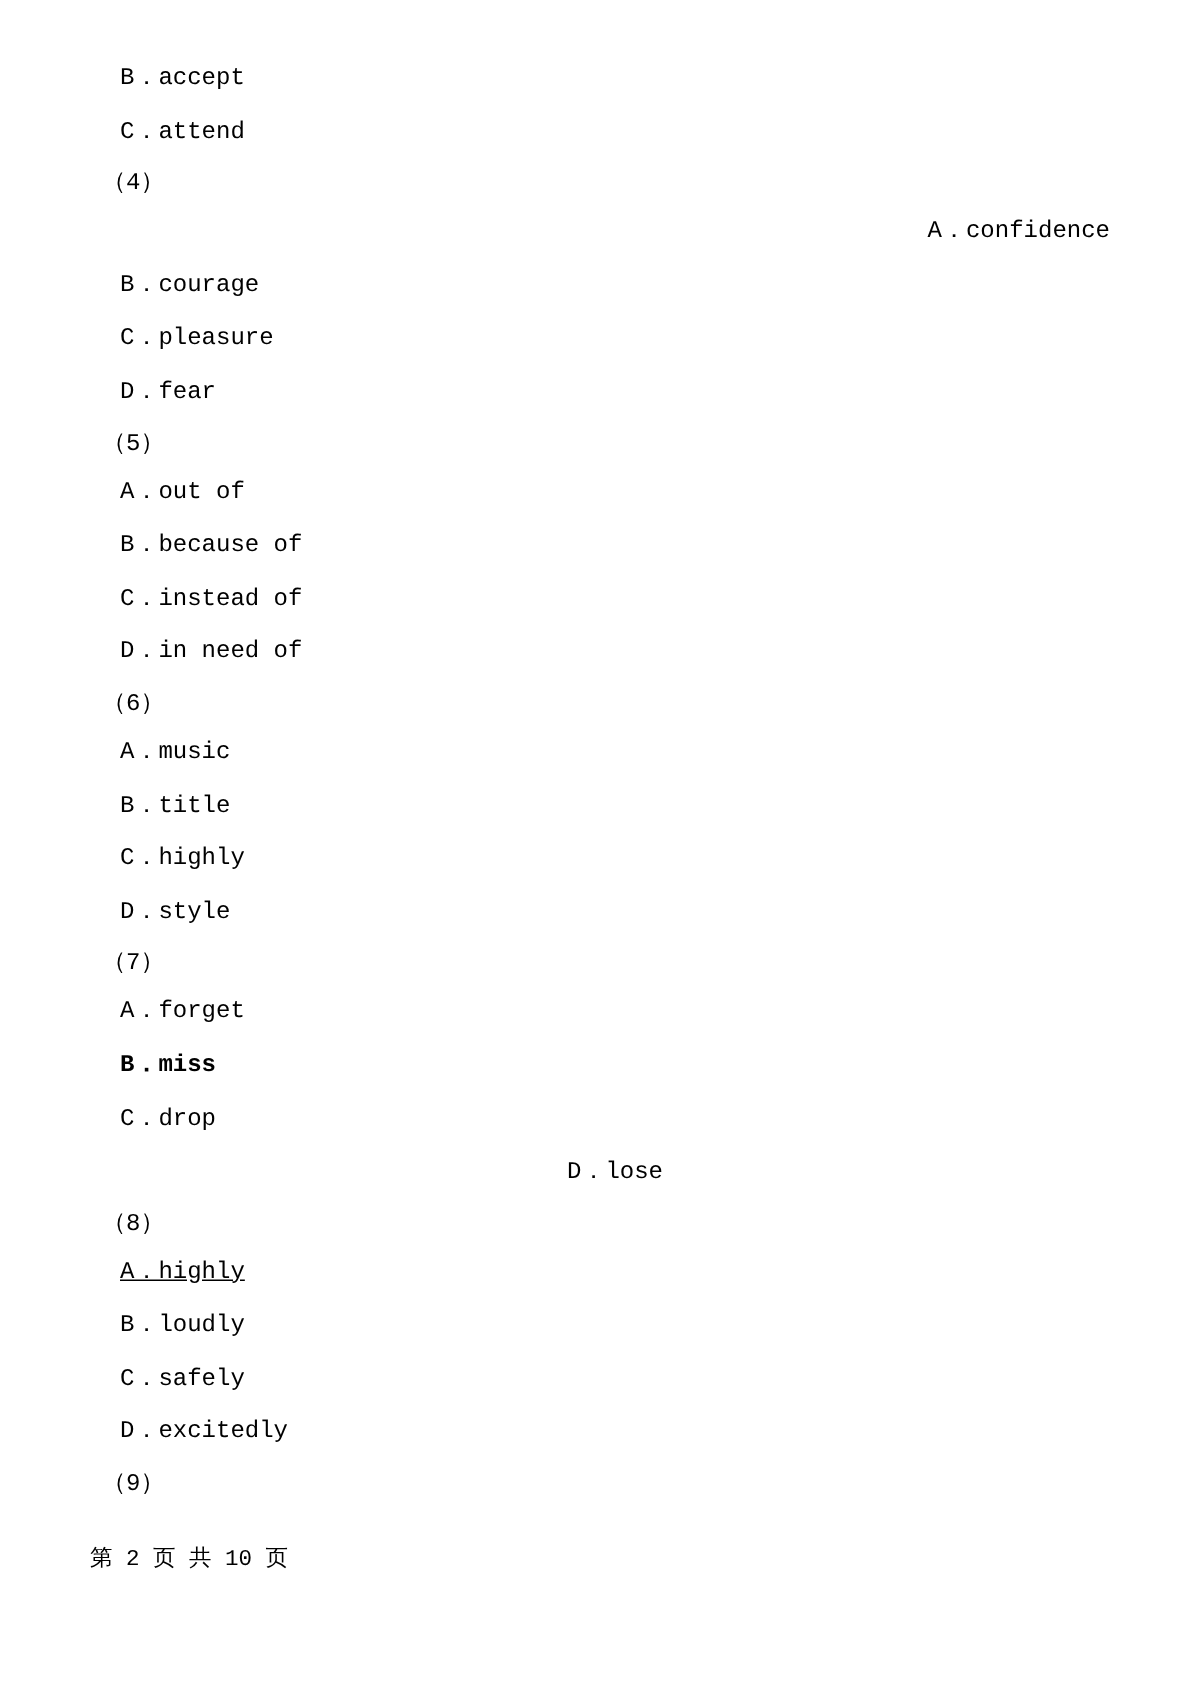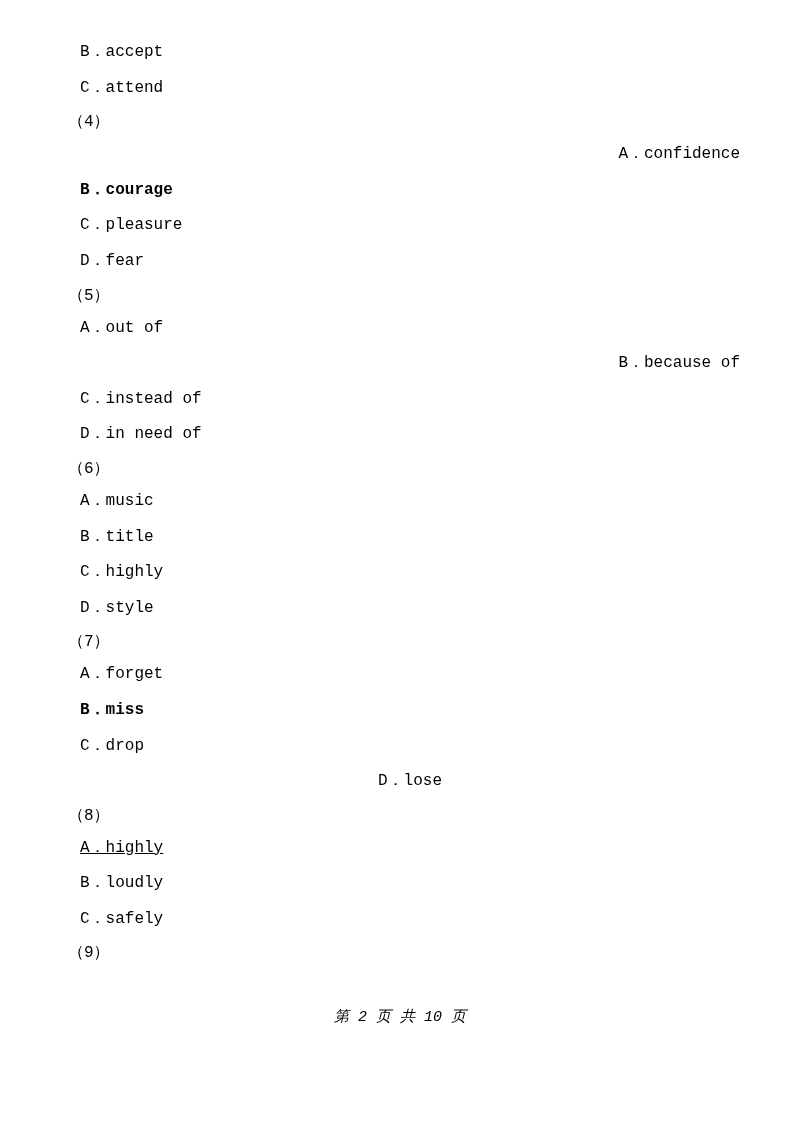--- a/index.html
+++ b/index.html
@@ -20,51 +20,51 @@
       margin-bottom: 10px;
       line-height: 1.6;
       white-space: nowrap;
     }
     .section-num {
       margin-left: 8px;
       margin-bottom: 10px;
       margin-top: 6px;
     }
     .footer {
-      text-align: center;
-      margin-top: 44px;
+      text-align: left;
+      margin-top: 30px;
       font-size: 15px;
-      font-style: italic;
     }
   </style>
 </head>
 <body>
 
 <div id="content-area">
     <div class="line" style="padding-left: 20px;">B．accept</div>
     <div class="line" style="padding-left: 20px;">C．attend</div>
     <div class="section-num">（4）</div>
     <div class="line" style="padding-left: 20px; text-align: right;">A．confidence</div>
-    <div class="line" style="padding-left: 20px; font-weight: bold;">B．courage</div>
+    <div class="line" style="padding-left: 20px;">B．courage</div>
     <div class="line" style="padding-left: 20px;">C．pleasure</div>
     <div class="line" style="padding-left: 20px;">D．fear</div>
     <div class="section-num">（5）</div>
     <div class="line" style="padding-left: 20px;">A．out of</div>
-    <div class="line" style="padding-left: 20px; text-align: right;">B．because of</div>
+    <div class="line" style="padding-left: 20px;">B．because of</div>
     <div class="line" style="padding-left: 20px;">C．instead of</div>
     <div class="line" style="padding-left: 20px;">D．in need of</div>
     <div class="section-num">（6）</div>
     <div class="line" style="padding-left: 20px;">A．music</div>
     <div class="line" style="padding-left: 20px;">B．title</div>
     <div class="line" style="padding-left: 20px;">C．highly</div>
     <div class="line" style="padding-left: 20px;">D．style</div>
     <div class="section-num">（7）</div>
     <div class="line" style="padding-left: 20px;">A．forget</div>
     <div class="line" style="padding-left: 20px; font-weight: bold;">B．miss</div>
     <div class="line" style="padding-left: 20px;">C．drop</div>
     <div class="line" style="padding-left: 20px; text-align: center;">D．lose</div>
     <div class="section-num">（8）</div>
     <div class="line" style="padding-left: 20px; text-decoration: underline;">A．highly</div>
     <div class="line" style="padding-left: 20px;">B．loudly</div>
     <div class="line" style="padding-left: 20px;">C．safely</div>
+    <div class="line" style="padding-left: 20px;">D．excitedly</div>
     <div class="section-num">（9）</div>
     <div class="footer">第 2 页  共 10 页</div>
   </div>
 
 </body></html>

